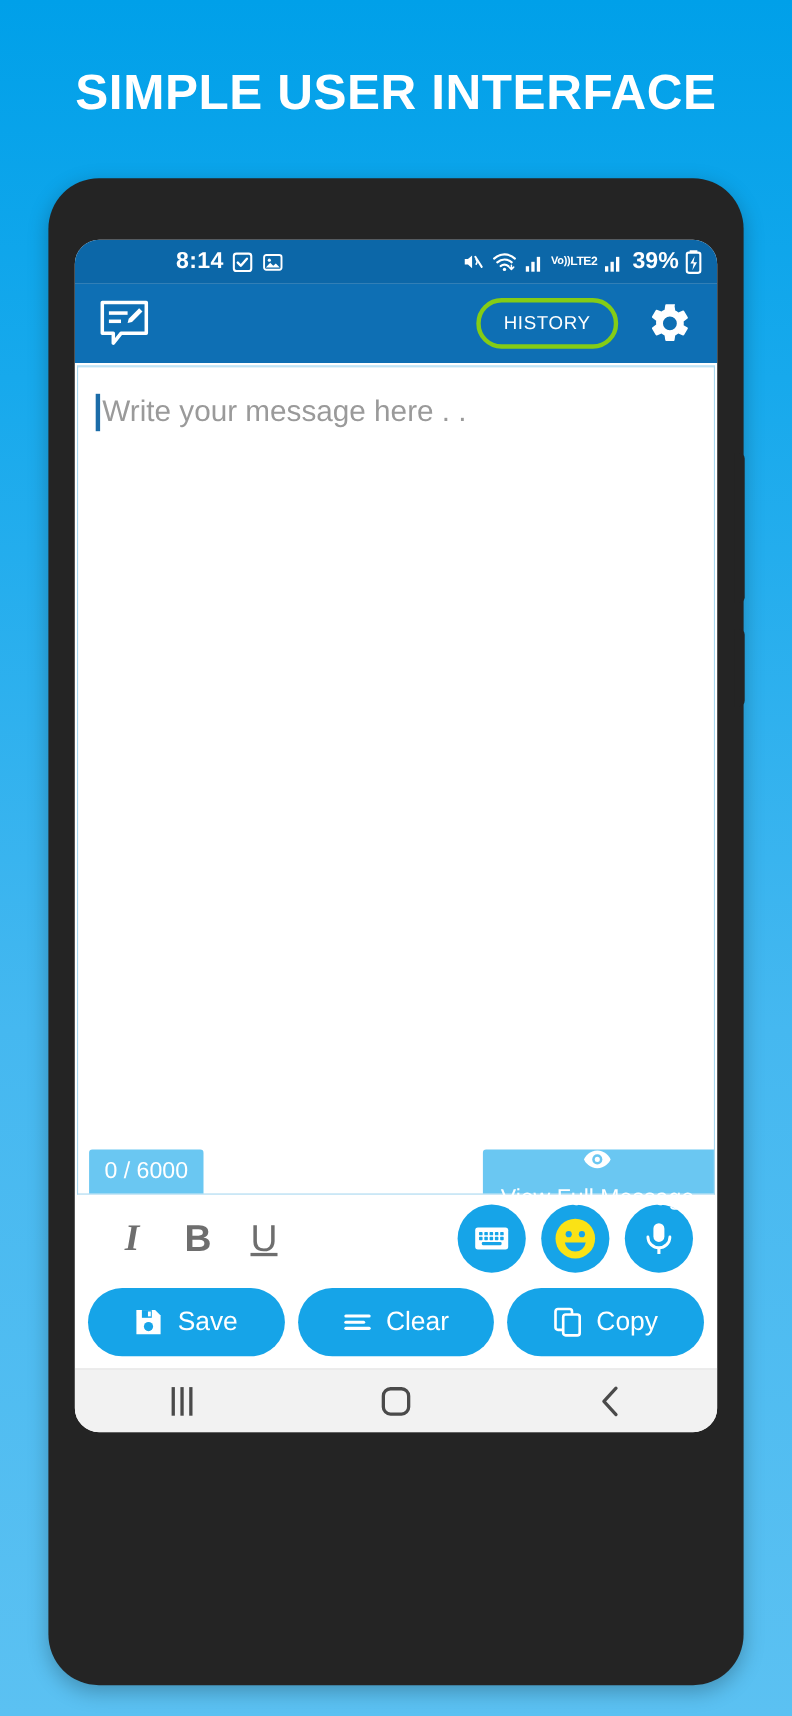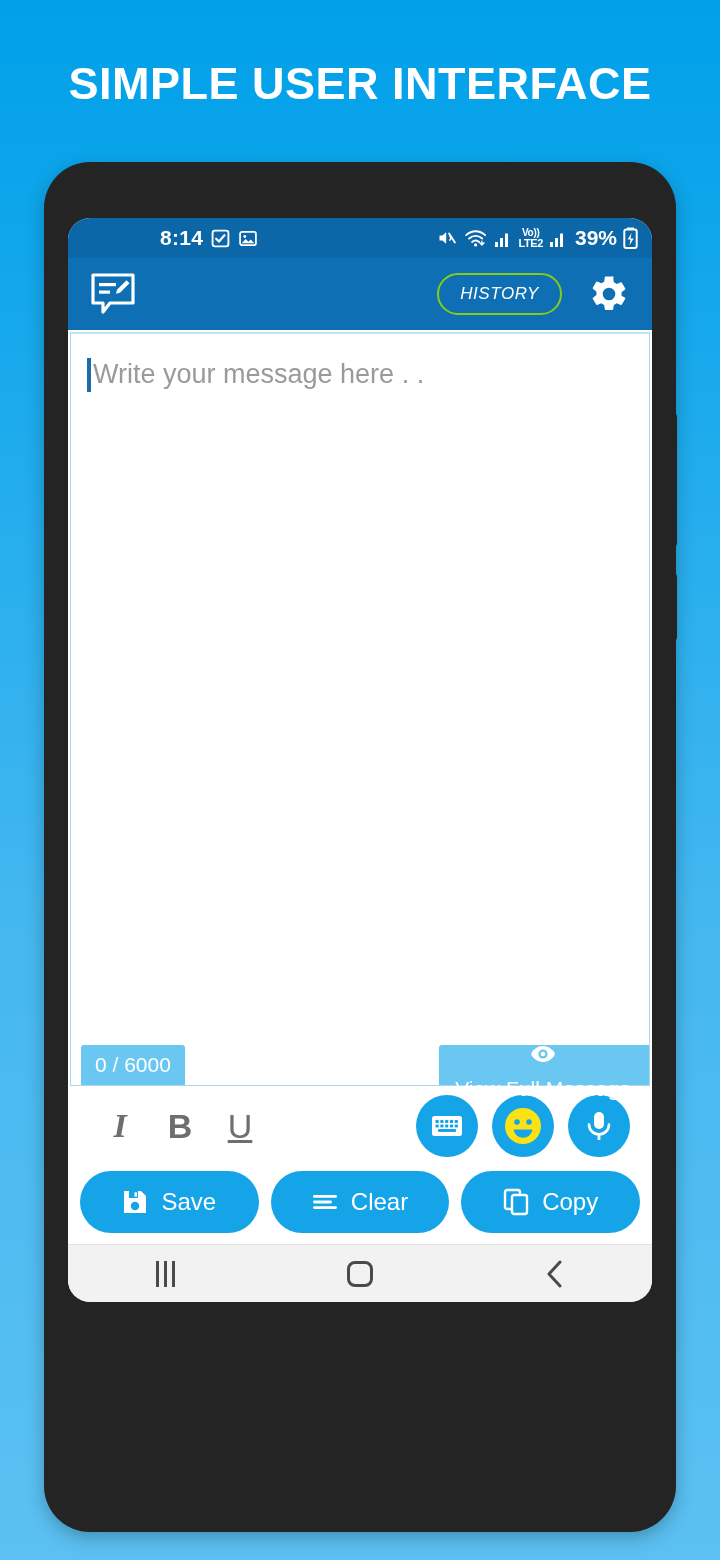--- a/index.html
+++ b/index.html
@@ -115,30 +115,29 @@
   .app-logo { width: 46px; height: 44px; margin-left: 6px; flex: none; }
   .app-title {
     color: #FFFFFF;
     font-size: 27px;
     font-weight: bold;
     margin-left: 16px;
     white-space: nowrap;
   }
   .history-btn {
     margin-left: auto;
-    border: 2px solid #84cc16;
+    border: 4px solid #84cc16;
     border-radius: 24px;
     color: #FFFFFF;
     font-size: 17px;
     letter-spacing: 0.6px;
     padding: 9px 21px;
     background: transparent;
     cursor: pointer;
     font-family: "Liberation Sans", sans-serif;
-    font-style: italic;
   }
   .gear-btn {
     margin-left: 26px;
     margin-right: 6px;
     width: 42px; height: 42px;
     flex: none;
     cursor: pointer;
     display: flex; align-items: center; justify-content: center;
   }
 
@@ -337,21 +336,21 @@
             <path d="M19.5 14.5v4M21.8 16.3l-2.3 2.3-2.3-2.3" stroke="#fff" stroke-width="1.5" fill="none" stroke-linecap="round" stroke-linejoin="round"></path>
           </svg>
       </span>
       <span class="sb-icon">
         <svg width="18" height="19" viewBox="0 0 18 19">
             <rect x="1" y="13" width="3" height="5" fill="#fff"></rect>
             <rect x="6" y="9" width="3" height="9" fill="#fff"></rect>
             <rect x="11" y="4.5" width="3" height="13.5" fill="#fff"></rect>
           </svg>
       </span>
-      <span class="sb-icon" style="line-height:1;text-align:center;flex-direction:column;">
+      <span class="sb-icon" style="line-height:1;text-align:center;">
         <span style="display:block;font-size:10px;font-weight:bold;letter-spacing:-0.3px;">Vo))</span>
         <span style="display:block;font-size:11px;font-weight:bold;letter-spacing:-0.4px;">LTE2</span>
       </span>
       <span class="sb-icon">
         <svg width="18" height="19" viewBox="0 0 18 19">
             <rect x="1" y="13" width="3" height="5" fill="#fff"></rect>
             <rect x="6" y="9" width="3" height="9" fill="#fff"></rect>
             <rect x="11" y="4.5" width="3" height="13.5" fill="#fff"></rect>
           </svg>
       </span>

